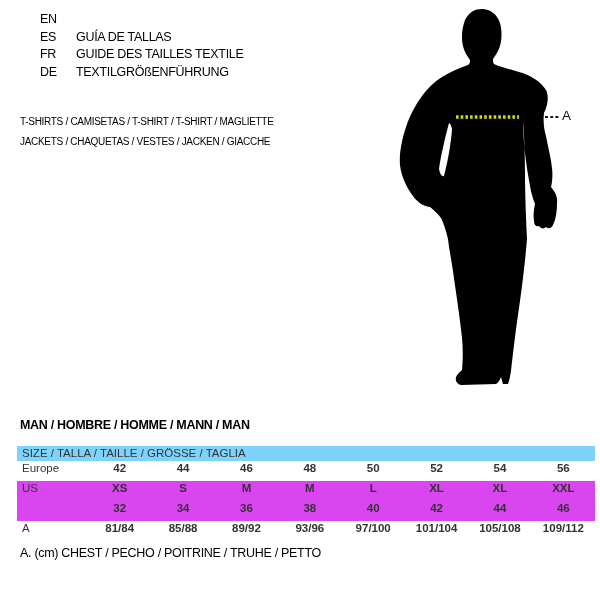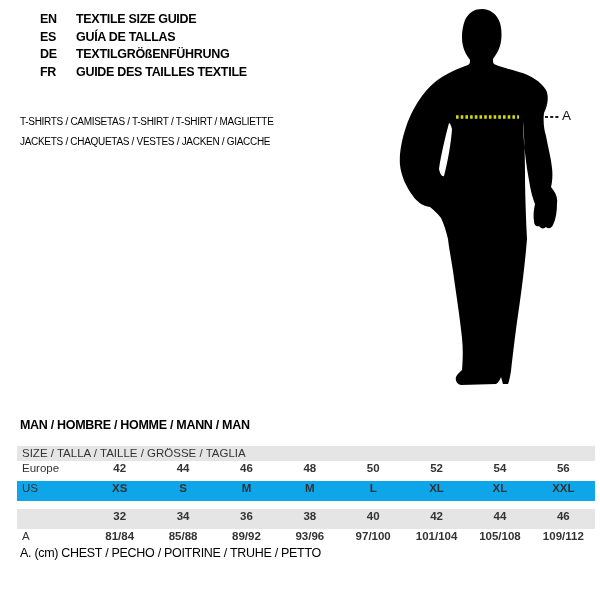--- a/index.html
+++ b/index.html
@@ -5,21 +5,21 @@
   html,body{margin:0;padding:0;}
   body{
     width:600px;height:600px;position:relative;background:#ffffff;
     font-family:"Liberation Sans", sans-serif;color:#000;overflow:hidden;
   }
   .abs{position:absolute;}
 
   
   .lang-list{left:22px;top:11px;}
   .lang-row{display:flex;height:17.7px;line-height:17.7px;
-    font-size:12.5px;font-weight:700;letter-spacing:-0.3px;padding-left:18px;}
+    font-size:12.5px;font-weight:400;letter-spacing:-0.3px;padding-left:18px;}
   .lang-code{width:36px;}
   
   .categories{left:20px;top:112px;font-size:10px;font-weight:400;
     letter-spacing:-0.3px;line-height:20px;}
 
   
   .figure-wrap{left:393px;top:3px;width:195px;height:387px;}
   .a-label{left:562px;top:108px;font-size:13.5px;font-weight:400;color:#111;}
 
   
@@ -34,33 +34,32 @@
 
   
   .footnote{left:20px;top:546px;font-size:12.5px;font-weight:400;letter-spacing:-0.3px;}
 </style>
 </head>
 <body>
 
 <div class="abs lang-list">
   <div class="lang-row">
     <span class="lang-code">EN</span>
-    <span>TEXTILE SIZE GUIDE</span>
   </div>
   <div class="lang-row">
     <span class="lang-code">ES</span>
     <span>GUÍA DE TALLAS</span>
   </div>
   <div class="lang-row">
+    <span class="lang-code">FR</span>
+    <span>GUIDE DES TAILLES TEXTILE</span>
+  </div>
+  <div class="lang-row">
     <span class="lang-code">DE</span>
     <span>TEXTILGRÖßENFÜHRUNG</span>
-  </div>
-  <div class="lang-row">
-    <span class="lang-code">FR</span>
-    <span>GUIDE DES TAILLES TEXTILE</span>
   </div>
 </div>
 
 <div class="abs categories">
   <div>T-SHIRTS / CAMISETAS / T-SHIRT / T-SHIRT / MAGLIETTE</div>
   <div>JACKETS / CHAQUETAS / VESTES / JACKEN / GIACCHE</div>
 </div>
 
 <div class="abs figure-wrap">
   <svg width="195" height="387" viewBox="0 0 195 387">
@@ -95,47 +94,47 @@
          C55,158 58,140 59,126 C58,122 57,120 56,120 Z" fill="#000000"></path>
     <line x1="63" y1="114" x2="126" y2="114" stroke-width="3.5" stroke-dasharray="2.6 2.1" stroke="#d3da04"></line>
     <line x1="152" y1="114" x2="167" y2="114" stroke-width="2" stroke-dasharray="3 2.2" stroke="#1a1a1a"></line>
   </svg>
 </div>
 <span class="abs a-label">A</span>
 
 <div class="abs section-title">MAN / HOMBRE / HOMME / MANN / MAN</div>
 
 <div class="abs size-table">
-  <div class="t-header" style="background: #e5e5e5;">SIZE / TALLA / TAILLE / GRÖSSE / TAGLIA</div>
+  <div class="t-header" style="background: #7dd3fc;">SIZE / TALLA / TAILLE / GRÖSSE / TAGLIA</div>
 
   <div class="t-row">
     <span class="t-label">Europe</span>
     <span class="t-cell">42</span>
     <span class="t-cell">44</span>
     <span class="t-cell">46</span>
     <span class="t-cell">48</span>
     <span class="t-cell">50</span>
     <span class="t-cell">52</span>
     <span class="t-cell">54</span>
     <span class="t-cell">56</span>
   </div>
 
-  <div class="t-row" style="background: #0ea5e9;">
+  <div class="t-row" style="background: #d946ef;">
     <span class="t-label">US</span>
     <span class="t-cell">XS</span>
     <span class="t-cell">S</span>
     <span class="t-cell">M</span>
     <span class="t-cell">M</span>
     <span class="t-cell">L</span>
     <span class="t-cell">XL</span>
     <span class="t-cell">XL</span>
     <span class="t-cell">XXL</span>
   </div>
 
-  <div class="t-row" style="background: #e5e5e5; margin-top: 8px;">
+  <div class="t-row" style="background: #d946ef;">
     <span class="t-label"></span>
     <span class="t-cell">32</span>
     <span class="t-cell">34</span>
     <span class="t-cell">36</span>
     <span class="t-cell">38</span>
     <span class="t-cell">40</span>
     <span class="t-cell">42</span>
     <span class="t-cell">44</span>
     <span class="t-cell">46</span>
   </div>

